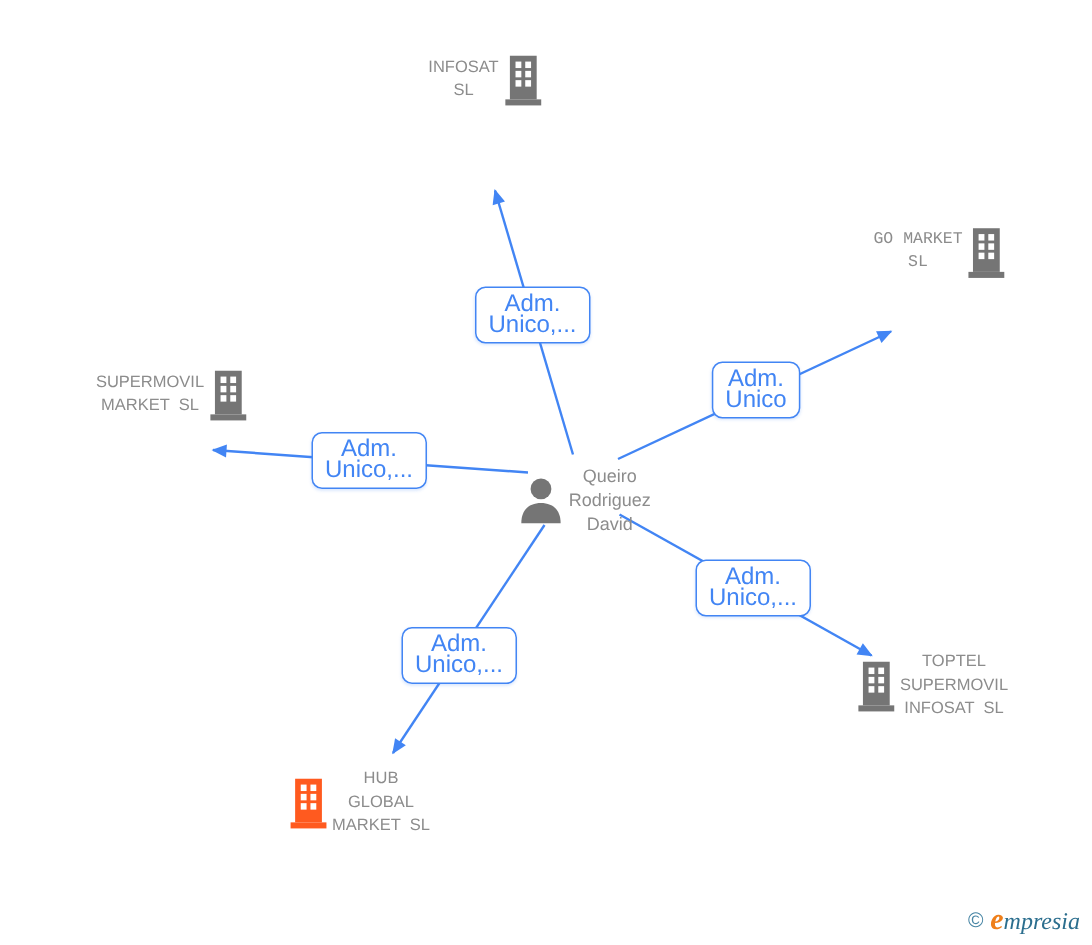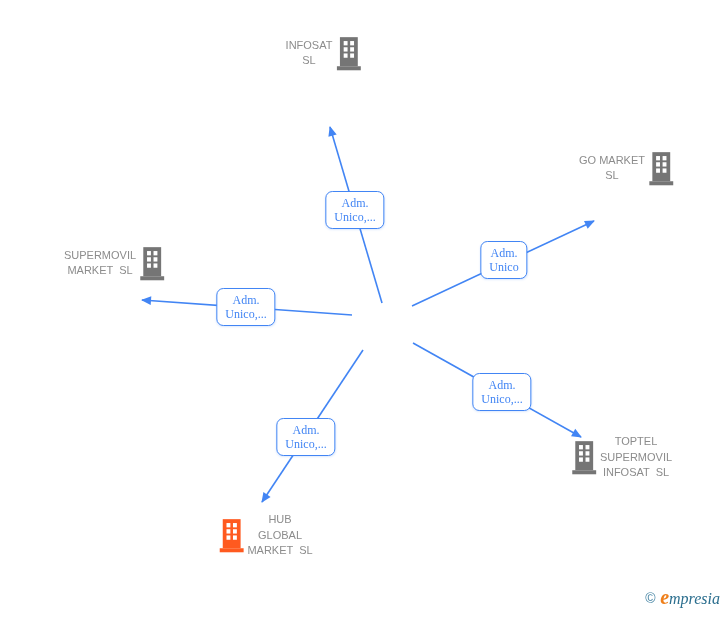--- a/index.html
+++ b/index.html
@@ -16,29 +16,28 @@
     left:0;top:0;
     z-index:1;
   }
   .edge-label{
     position:absolute;
     transform:translate(-50%,-50%);
     background:#ffffff;
     border:1.5px solid #4285f4;
     border-radius:7px;
     color:#4285f4;
-    font-size:12px;
+    font-size:16px;
     line-height:14px;
     padding:4px 8px;
     text-align:center;
     z-index:3;
     box-shadow:0 1px 2px rgba(66,133,244,0.18);
     white-space:nowrap;
     cursor:pointer;
-    font-family:Liberation Serif, serif;
   }
   .edge-label .line{display:block;}
   .node{
     position:absolute;
     transform:translateX(-50%);
     display:flex;
     align-items:center;
     z-index:2;
     cursor:pointer;
   }
@@ -54,21 +53,21 @@
     line-height:16px;
   }
   .node-icon{
     display:block;
     line-height:0;
     margin:4px 0;
   }
   #logo{
     position:absolute;
     right:8px;
-    bottom:21px;
+    bottom:5px;
     z-index:2;
     font-style:italic;
     white-space:nowrap;
     cursor:pointer;
   }
   #logo .copyright{
     font-family:"Liberation Sans", sans-serif;
     font-style:normal;
     font-size:14px;
     vertical-align:1px;
@@ -130,21 +129,21 @@
           <rect x="2.9" y="21.7" width="16.6" height="2.8" fill="#757575"></rect>
           <rect x="7.6" y="4.2" width="2.7" height="3" fill="#ffffff"></rect>
           <rect x="12.1" y="4.2" width="2.7" height="3" fill="#ffffff"></rect>
           <rect x="7.6" y="8.5" width="2.7" height="3" fill="#ffffff"></rect>
           <rect x="12.1" y="8.5" width="2.7" height="3" fill="#ffffff"></rect>
           <rect x="7.6" y="12.8" width="2.7" height="3" fill="#ffffff"></rect>
           <rect x="12.1" y="12.8" width="2.7" height="3" fill="#ffffff"></rect>
         </svg></span>
     </div>
     <div class="node" style="left: 628px; top: 146px;">
-      <div class="node-text" style="color: rgb(140, 140, 140);"><div>GO MARKET</div><div>SL</div></div>
+      <div class="node-text" style="color: rgb(140, 140, 140); font-family: Liberation Mono, monospace;"><div>GO MARKET</div><div>SL</div></div>
       <span class="node-icon"><svg width="32" height="36" viewBox="0 0 22 25">
           <rect x="5" y="1.5" width="12.4" height="20.2" fill="#757575"></rect>
           <rect x="2.9" y="21.7" width="16.6" height="2.8" fill="#757575"></rect>
           <rect x="7.6" y="4.2" width="2.7" height="3" fill="#ffffff"></rect>
           <rect x="12.1" y="4.2" width="2.7" height="3" fill="#ffffff"></rect>
           <rect x="7.6" y="8.5" width="2.7" height="3" fill="#ffffff"></rect>
           <rect x="12.1" y="8.5" width="2.7" height="3" fill="#ffffff"></rect>
           <rect x="7.6" y="12.8" width="2.7" height="3" fill="#ffffff"></rect>
           <rect x="12.1" y="12.8" width="2.7" height="3" fill="#ffffff"></rect>
         </svg></span>
@@ -155,34 +154,41 @@
           <rect x="5" y="1.5" width="12.4" height="20.2" fill="#757575"></rect>
           <rect x="2.9" y="21.7" width="16.6" height="2.8" fill="#757575"></rect>
           <rect x="7.6" y="4.2" width="2.7" height="3" fill="#ffffff"></rect>
           <rect x="12.1" y="4.2" width="2.7" height="3" fill="#ffffff"></rect>
           <rect x="7.6" y="8.5" width="2.7" height="3" fill="#ffffff"></rect>
           <rect x="12.1" y="8.5" width="2.7" height="3" fill="#ffffff"></rect>
           <rect x="7.6" y="12.8" width="2.7" height="3" fill="#ffffff"></rect>
           <rect x="12.1" y="12.8" width="2.7" height="3" fill="#ffffff"></rect>
         </svg></span>
     </div>
+    <div class="node" style="left: 388px; top: 309px;">
+      <span class="node-icon"><svg width="37" height="37" viewBox="0 0 24 24">
+          <circle cx="12" cy="7.1" r="4.5" fill="#757575"></circle>
+          <path d="M3.5 21.9 c0,-6.3 4,-8.7 8.5,-8.7 s8.5,2.4 8.5,8.7 z" fill="#757575"></path>
+        </svg></span>
+      <div class="node-text person" style="color: rgb(140, 140, 140);"><div>Queiro</div><div>Rodriguez</div><div>David</div></div>
+    </div>
     <div class="node" style="left: 620px; top: 434px;">
       <span class="node-icon"><svg width="32" height="36" viewBox="0 0 22 25">
           <rect x="5" y="1.5" width="12.4" height="20.2" fill="#757575"></rect>
           <rect x="2.9" y="21.7" width="16.6" height="2.8" fill="#757575"></rect>
           <rect x="7.6" y="4.2" width="2.7" height="3" fill="#ffffff"></rect>
           <rect x="12.1" y="4.2" width="2.7" height="3" fill="#ffffff"></rect>
           <rect x="7.6" y="8.5" width="2.7" height="3" fill="#ffffff"></rect>
           <rect x="12.1" y="8.5" width="2.7" height="3" fill="#ffffff"></rect>
           <rect x="7.6" y="12.8" width="2.7" height="3" fill="#ffffff"></rect>
           <rect x="12.1" y="12.8" width="2.7" height="3" fill="#ffffff"></rect>
         </svg></span>
       <div class="node-text" style="color: rgb(140, 140, 140);"><div>TOPTEL</div><div>SUPERMOVIL</div><div>INFOSAT  SL</div></div>
     </div>
-    <div class="node" style="left: 264px; top: 512px;">
+    <div class="node" style="left: 238px; top: 512px;">
       <span class="node-icon"><svg width="32" height="36" viewBox="0 0 22 25">
           <rect x="5" y="1.5" width="12.4" height="20.2" fill="#ff5a1f"></rect>
           <rect x="2.9" y="21.7" width="16.6" height="2.8" fill="#ff5a1f"></rect>
           <rect x="7.6" y="4.2" width="2.7" height="3" fill="#ffffff"></rect>
           <rect x="12.1" y="4.2" width="2.7" height="3" fill="#ffffff"></rect>
           <rect x="7.6" y="8.5" width="2.7" height="3" fill="#ffffff"></rect>
           <rect x="12.1" y="8.5" width="2.7" height="3" fill="#ffffff"></rect>
           <rect x="7.6" y="12.8" width="2.7" height="3" fill="#ffffff"></rect>
           <rect x="12.1" y="12.8" width="2.7" height="3" fill="#ffffff"></rect>
         </svg></span>

